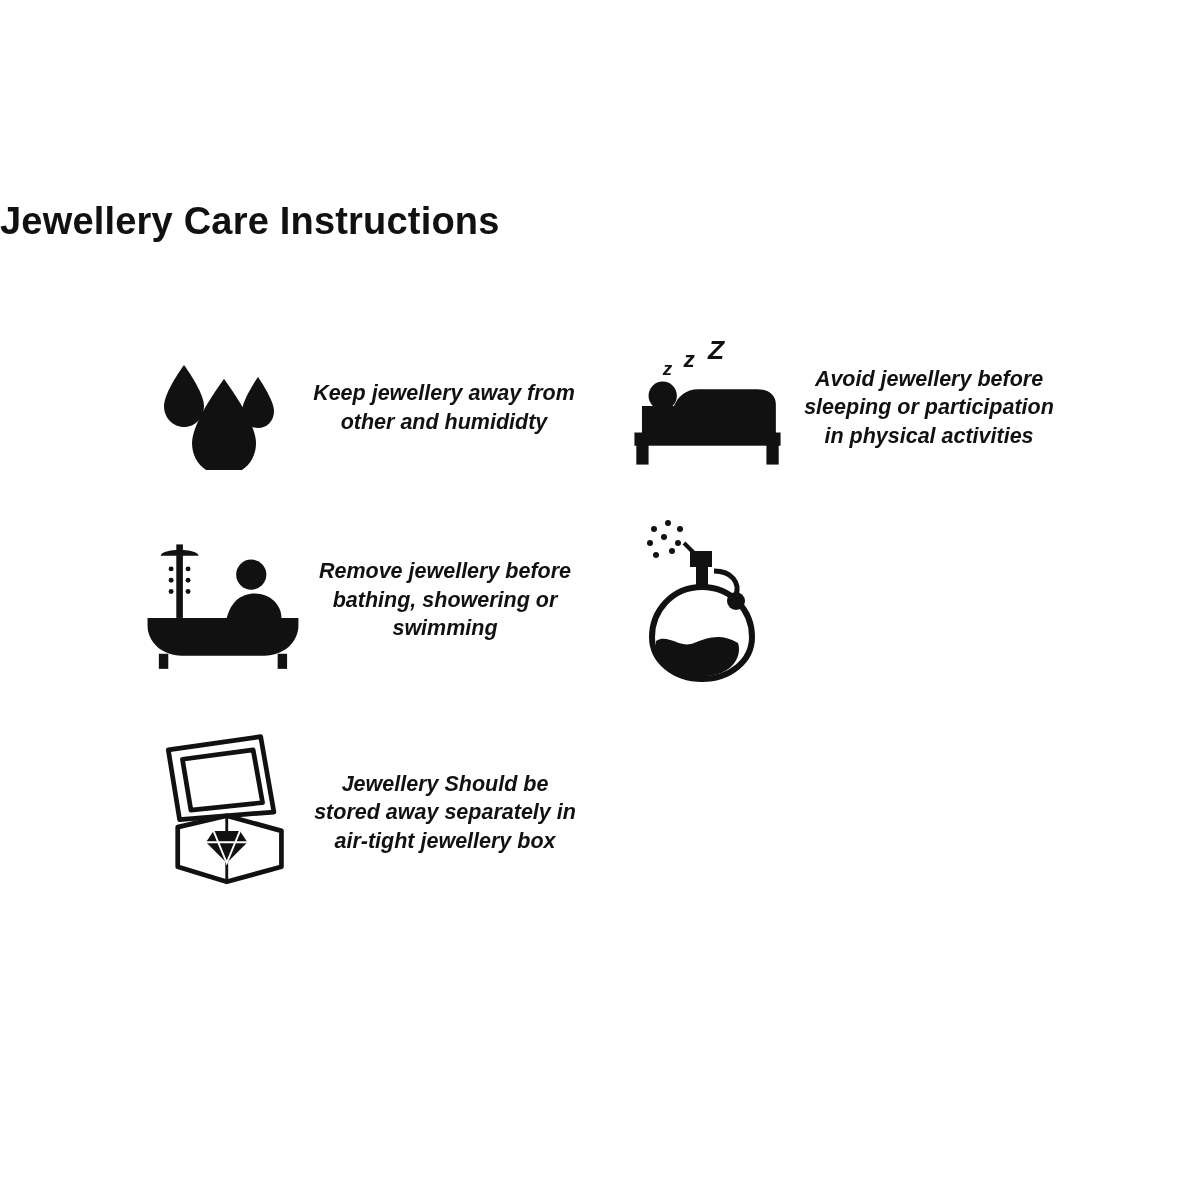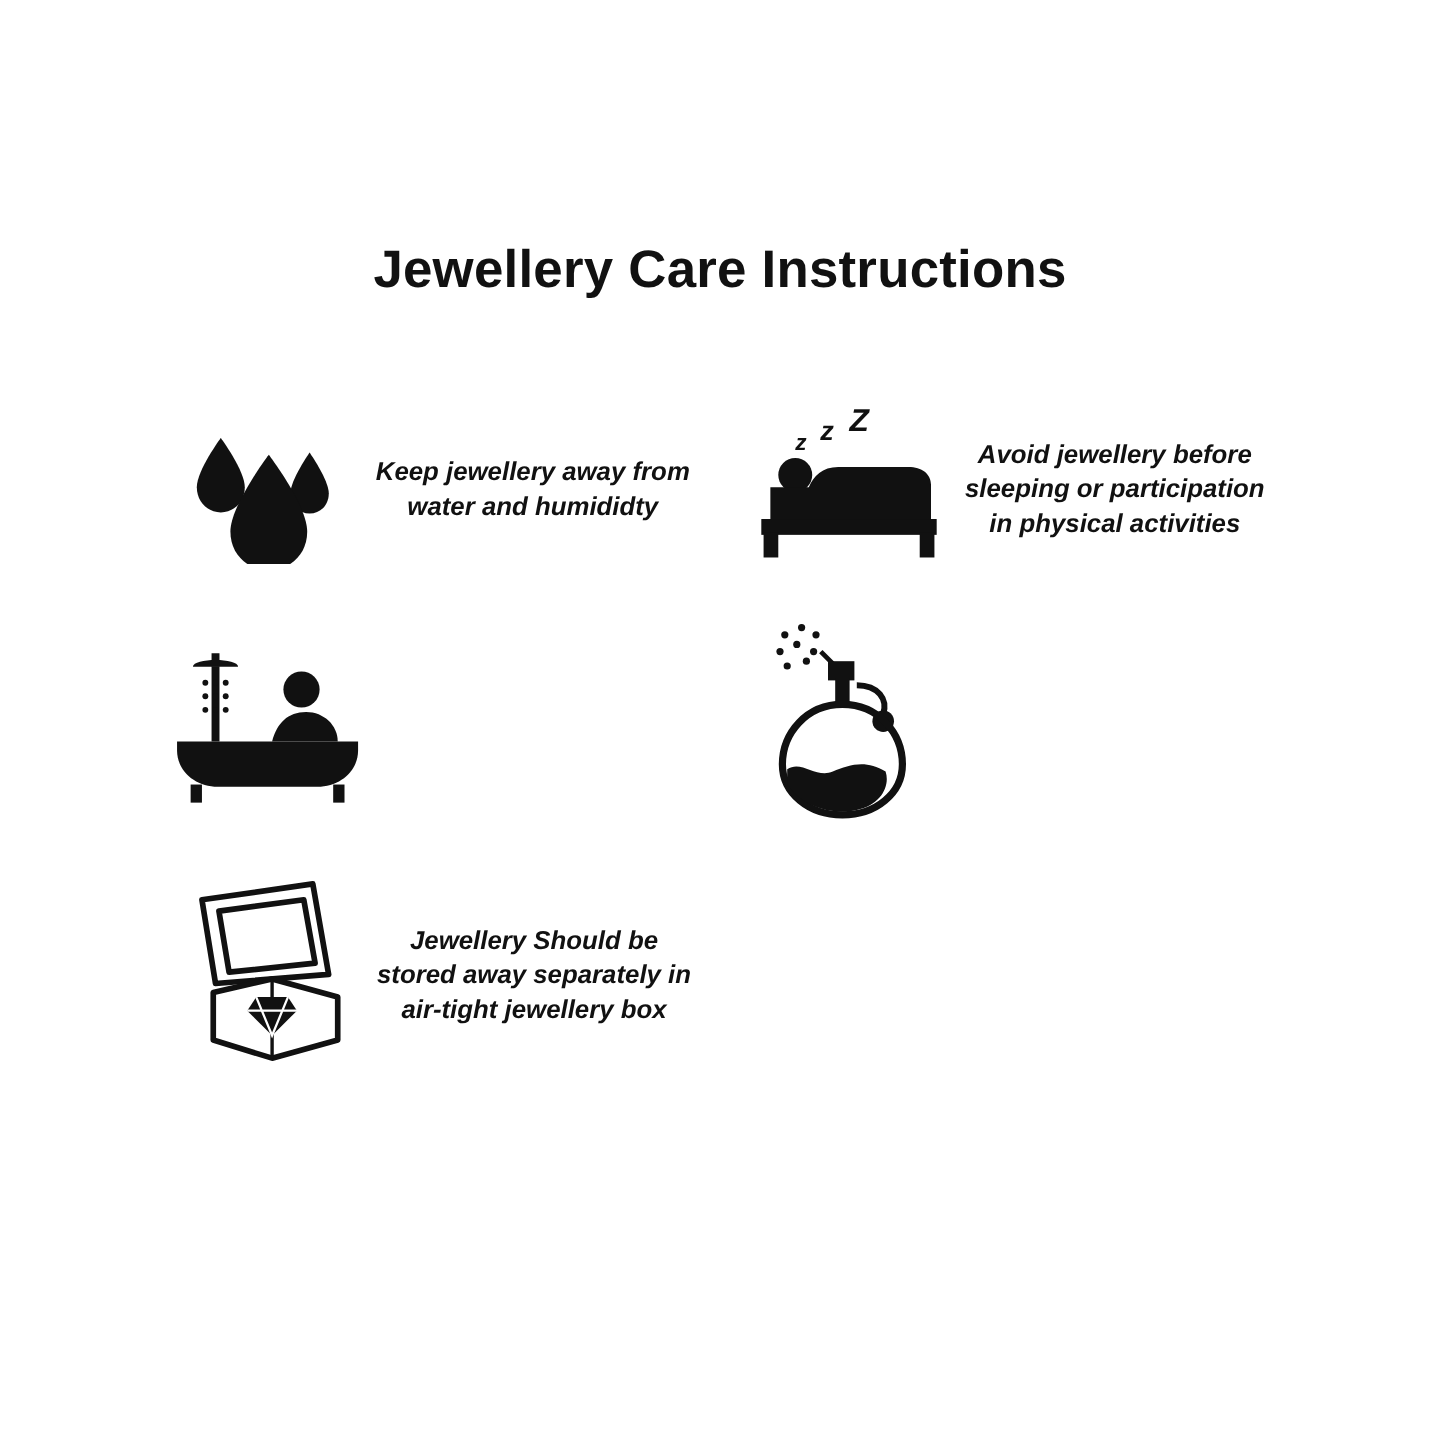--- a/index.html
+++ b/index.html
@@ -18,22 +18,22 @@
     position: relative;
     width: 1200px;
     height: 1200px;
     box-sizing: border-box;
   }
   .title {
     position: absolute;
     top: 200px;
     left: 0;
     width: 1200px;
-    text-align: center;
-    font-size: 44px;
+    text-align: left;
+    font-size: 38px;
     font-weight: bold;
     letter-spacing: 0.2px;
     color: #111111;
   }
   .grid {
     position: absolute;
     top: 320px;
     left: 140px;
     width: 930px;
     display: grid;
@@ -83,21 +83,21 @@
   <div class="grid">
 
     <div class="cell r1">
       <div class="icon-box">
         <svg width="150" height="125" viewBox="0 0 150 125">
           <path d="M36 20 C36 20 16 47 16 61 C16 73 25 82 36 82 C47 82 56 73 56 61 C56 47 36 20 36 20 Z" fill="#111111"></path>
           <path d="M110 32 C110 32 94 55 94 66 C94 76 101 83 110 83 C119 83 126 76 126 66 C126 55 110 32 110 32 Z" fill="#111111"></path>
           <path d="M76 34 C76 34 44 76 44 98 C44 117 58 130 76 130 C94 130 108 117 108 98 C108 76 76 34 76 34 Z" fill="#111111"></path>
         </svg>
       </div>
-      <div class="caption">Keep jewellery away from water and humididty</div>
+      <div class="caption">Keep jewellery away from other and humididty</div>
     </div>
 
     <div class="cell r1">
       <div class="icon-box">
         <svg width="175" height="140" viewBox="0 0 175 140">
           <text x="40" y="35" font-family="Liberation Sans, sans-serif" font-size="20" font-weight="bold" font-style="italic" fill="#111111">z</text>
           <text x="62" y="26" font-family="Liberation Sans, sans-serif" font-size="24" font-weight="bold" font-style="italic" fill="#111111">z</text>
           <text x="88" y="18" font-family="Liberation Sans, sans-serif" font-size="28" font-weight="bold" font-style="italic" fill="#111111">Z</text>
           <circle cx="40" cy="57" r="15" fill="#111111"></circle>
           <path d="M18 68 L18 100 L160 100 L160 66 C160 56 152 50 140 50 L78 50 C64 50 56 58 52 68 Z" fill="#111111"></path>
@@ -126,20 +126,21 @@
               <circle cx="42" cy="68" r="2.6"></circle>
               <circle cx="51" cy="68" r="2.6"></circle>
           </g>
           <circle cx="118" cy="50" r="16" fill="#111111"></circle>
           <path d="M92 96 L150 96 C150 82 138 70 122 70 C106 70 96 80 92 96 Z" fill="#111111"></path>
           <path d="M8 96 L168 96 L168 104 C168 122 152 136 132 136 L44 136 C24 136 8 122 8 104 Z" fill="#111111"></path>
           <rect x="20" y="134" width="10" height="16" fill="#111111"></rect>
           <rect x="146" y="134" width="10" height="16" fill="#111111"></rect>
         </svg>
       </div>
+      <div class="caption">Remove jewellery before bathing, showering or swimming</div>
     </div>
 
 
     <div class="cell r3">
       <div class="icon-box">
         <svg width="160" height="175" viewBox="0 0 160 175">
           <g fill="#111111">
             <circle cx="26" cy="16" r="3"></circle>
               <circle cx="40" cy="10" r="3"></circle>
               <circle cx="52" cy="16" r="3"></circle>

